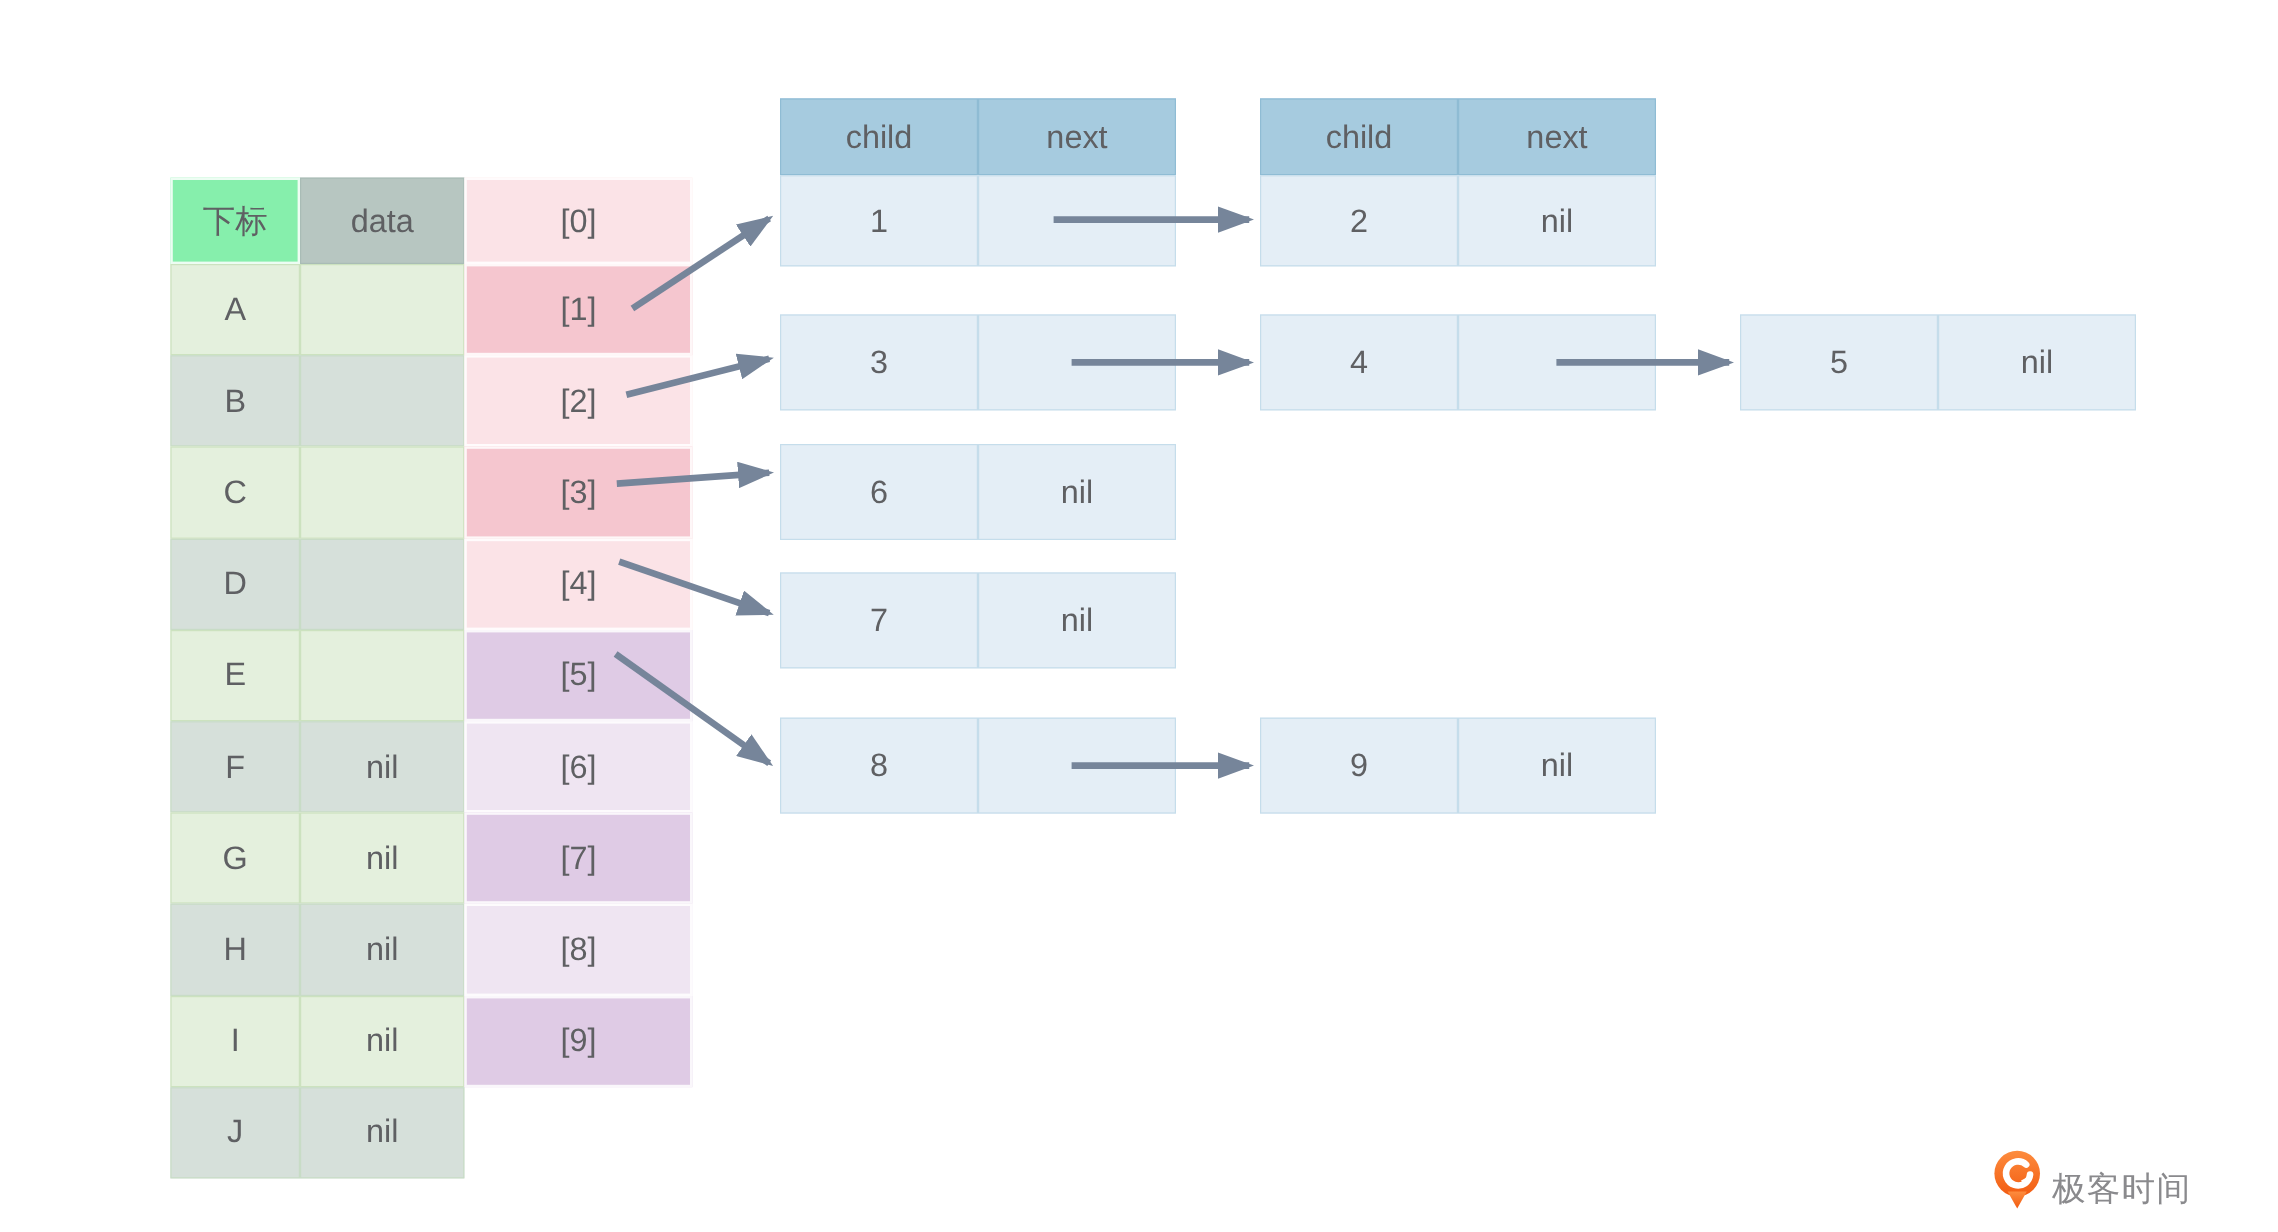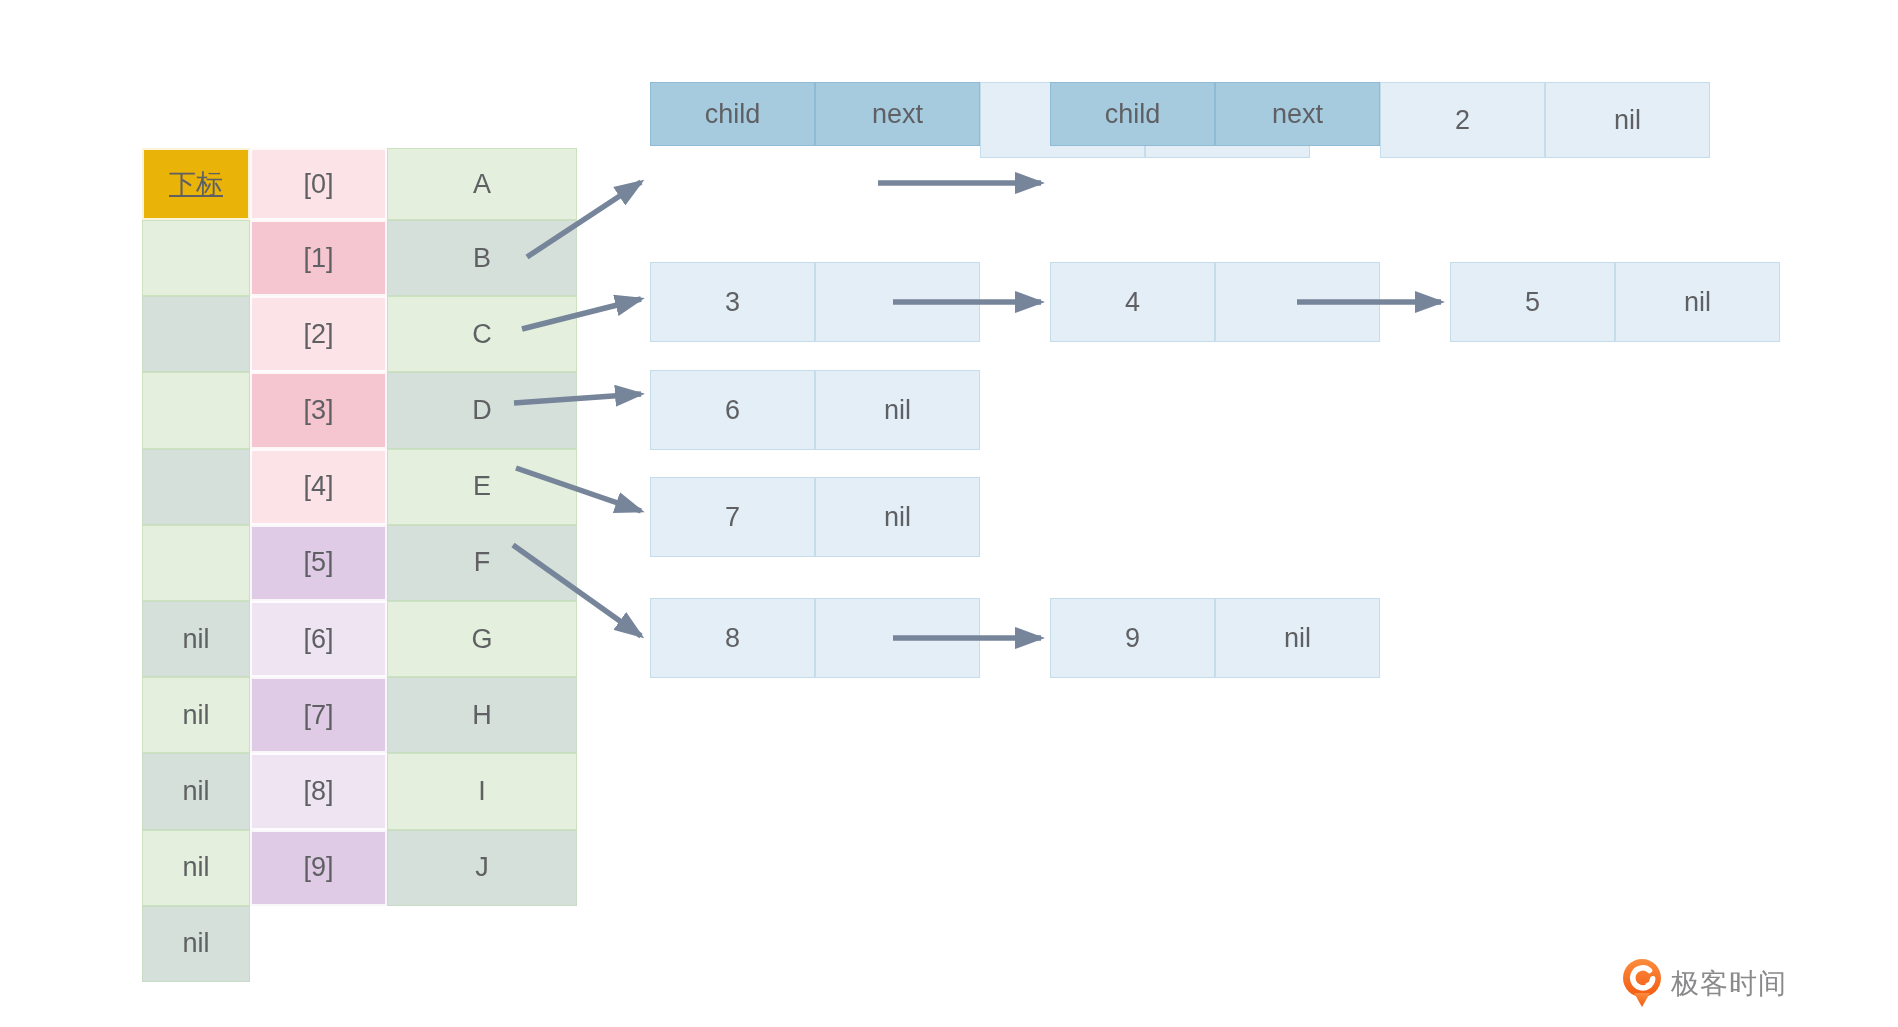--- a/index.html
+++ b/index.html
@@ -16,30 +16,30 @@
     position:absolute;left:142px;top:148px;
     display:grid;
     grid-template-columns:108px 137px 190px;
     grid-template-rows:72px repeat(10,76.2px);
   }
   .cell{
     box-sizing:border-box;
     display:flex;align-items:center;justify-content:center;
     font-size:27px;
   }
-  .hidx{background:#eab308;border:2px solid rgba(255,255,255,.85);text-decoration:underline;}
+  .hidx{background:#86efac;border:2px solid rgba(255,255,255,.85);}
   .hcol{background:#B7C6C1;border:1px solid #A9BCB6;}
   .pl{background:#FBE3E7;border:2px solid rgba(255,255,255,.85);}
   .pd{background:#F5C6CF;border:2px solid rgba(255,255,255,.85);}
   .ul{background:#EFE5F2;border:2px solid rgba(255,255,255,.85);}
   .ud{background:#DFCBE5;border:2px solid rgba(255,255,255,.85);}
   .gl{background:#E4F0DD;border:1px solid #CCE2BF;}
   .gd{background:#D6E0DA;border:1px solid #C8DCC6;}
   
-  .ntable{position:absolute;display:flex;flex-direction:row;}
+  .ntable{position:absolute;display:flex;flex-direction:column;}
   .nrow{display:flex;}
   .nh,.nc{
     box-sizing:border-box;width:165px;
     display:flex;align-items:center;justify-content:center;
     font-size:27px;
   }
   .nh{height:64px;background:#A6CBDF;border:1px solid #8FBCD4;}
   .nc{height:80px;background:#E4EEF6;border:1px solid #C5DDEB;}
   .rowA .nc{height:76px;}
   .posA1{left:650px;top:82px;}
@@ -48,32 +48,33 @@
   .posB2{left:1050px;top:262px;}
   .posB3{left:1450px;top:262px;}
   .posC1{left:650px;top:370px;}
   .posD1{left:650px;top:477px;}
   .posE1{left:650px;top:598px;}
   .posE2{left:1050px;top:598px;}
   
   .arrows{position:absolute;left:0;top:0;pointer-events:none;}
   
   .logo{
-    position:absolute;left:1621px;top:958px;
-    display:flex;align-items:center;gap:8px;
+    position:absolute;left:1660px;top:958px;
+    display:flex;align-items:flex-end;gap:8px;
   }
   .logo-text{font-size:28px;color:#8A8A8D;letter-spacing:1px;font-weight:500;}
 </style>
 </head>
 <body>
 
 <div class="canvas">
 
   <div class="array-table">
     <div class="cell hidx">下标</div>
+    <div class="cell hcol">data</div>
 
     <div class="cell pl">[0]</div>
     <div class="cell gl">A</div>
     <div class="cell gl"></div>
 
     <div class="cell pd">[1]</div>
     <div class="cell gd">B</div>
     <div class="cell gd"></div>
 
     <div class="cell pl">[2]</div>

